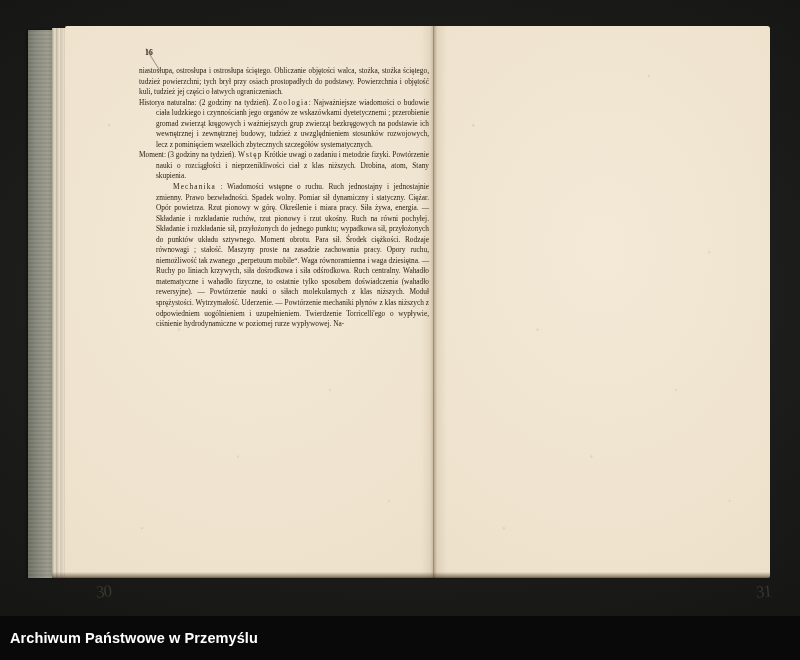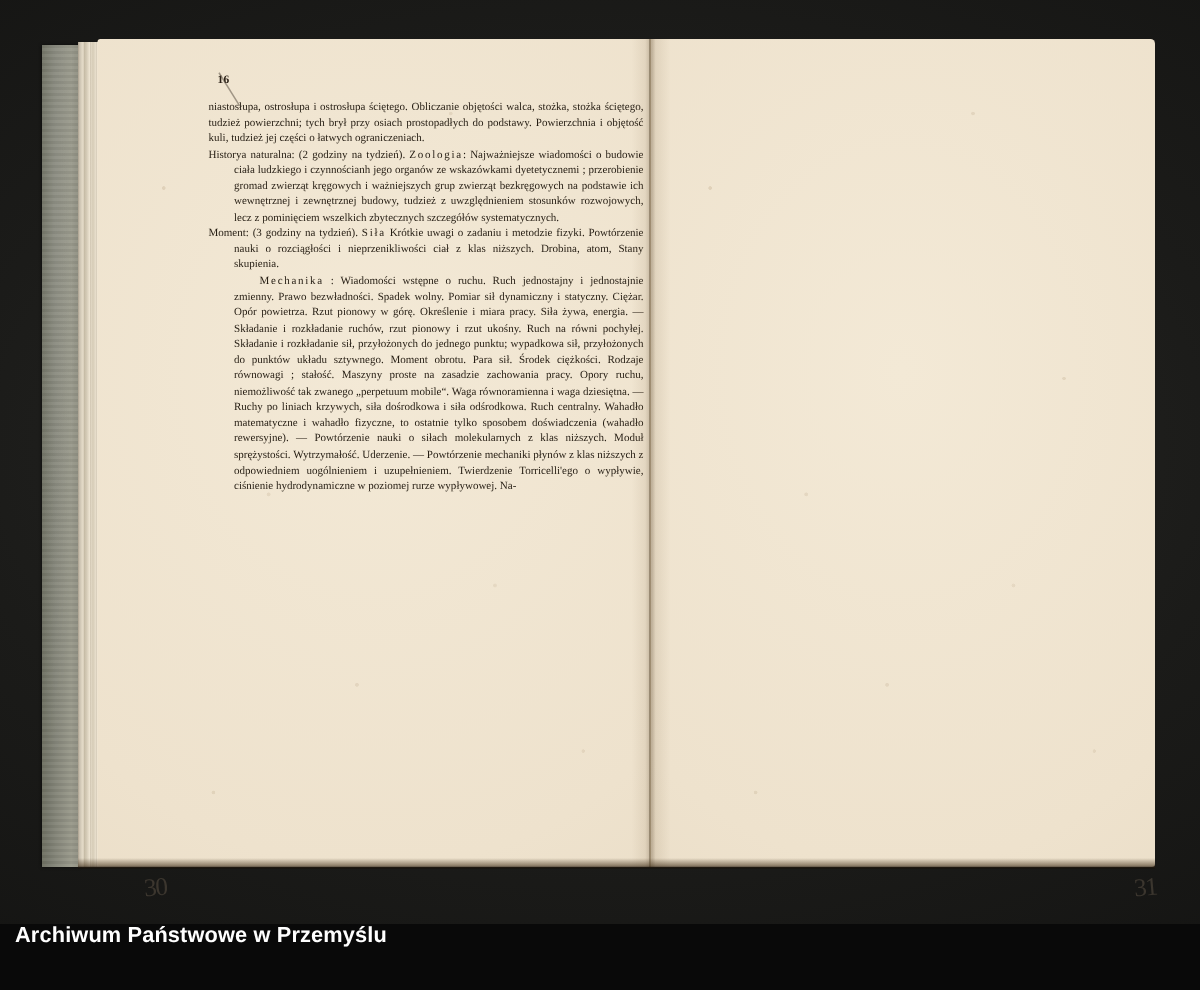--- a/index.html
+++ b/index.html
@@ -210,21 +210,21 @@
 
   
   .watermark-bar {
     position: absolute;
     left: 0;
     bottom: 0;
     width: 800px;
     height: 44px;
     background: #090909;
     display: flex;
-    align-items: flex-start;
+    align-items: center;
   }
   .watermark-text {
     margin-left: 10px;
     color: #ffffff;
     font-family: "Liberation Sans", sans-serif;
     font-size: 14.5px;
     font-weight: 700;
     letter-spacing: .1px;
   }
 </style>
@@ -244,21 +244,21 @@
 
       <div class="folio left">16</div>
       <div class="folio-stroke left"></div>
 
       <div class="page-body">
 
         <p class="para">niastosłupa, ostrosłupa i ostrosłupa ściętego. Obliczanie objętości walca, stożka, stożka ściętego, tudzież powierzchni; tych brył przy osiach prostopadłych do podstawy. Powierzchnia i objętość kuli, tudzież jej części o łatwych ograniczeniach.</p>
 
         <p class="hang"><span class="bold">Historya naturalna</span><span>: (2 godziny na tydzień).</span> <span class="letterspaced">Zoologia</span>: Najważniejsze wiadomości o budowie ciała ludzkiego i czynnościanh jego organów ze wskazówkami dyetetycznemi ; przerobienie gromad zwierząt kręgowych i ważniejszych grup zwierząt bezkręgowych na podstawie ich wewnętrznej i zewnętrznej budowy, tudzież z uwzględnieniem stosunków rozwojowych, lecz z pominięciem wszelkich zbytecznych szczegółów systematycznych.</p>
 
-        <p class="hang"><span class="bold">Moment</span><span>: (3 godziny na tydzień).</span> <span class="letterspaced">Siła</span> Krótkie uwagi o zadaniu i metodzie fizyki. Powtórzenie nauki o rozciągłości i nieprzenikliwości ciał z klas niższych. Drobina, atom, Stany skupienia.</p>
+        <p class="hang"><span class="bold">Moment</span><span>: (3 godziny na tydzień).</span> <span class="letterspaced">Wstęp</span> Krótkie uwagi o zadaniu i metodzie fizyki. Powtórzenie nauki o rozciągłości i nieprzenikliwości ciał z klas niższych. Drobina, atom, Stany skupienia.</p>
 
         <p class="indent"><span class="letterspaced">Mechanika</span> : Wiadomości wstępne o ruchu. Ruch jednostajny i jednostajnie zmienny. Prawo bezwładności. Spadek wolny. Pomiar sił dynamiczny i statyczny. Ciężar. Opór powietrza. Rzut pionowy w górę. Określenie i miara pracy. Siła żywa, energia. — Składanie i rozkładanie ruchów, rzut pionowy i rzut ukośny. Ruch na równi pochyłej. Składanie i rozkładanie sił, przyłożonych do jednego punktu; wypadkowa sił, przyłożonych do punktów układu sztywnego. Moment obrotu. Para sił. Środek ciężkości. Rodzaje równowagi ; stałość. Maszyny proste na zasadzie zachowania pracy. Opory ruchu, niemożliwość tak zwanego „perpetuum mobile“. Waga równoramienna i waga dziesiętna. — Ruchy po liniach krzywych, siła dośrodkowa i siła odśrodkowa. Ruch centralny. Wahadło matematyczne i wahadło fizyczne, to ostatnie tylko sposobem doświadczenia (wahadło rewersyjne). — Powtórzenie nauki o siłach molekularnych z klas niższych. Moduł sprężystości. Wytrzymałość. Uderzenie. — Powtórzenie mechaniki płynów z klas niższych z odpowiedniem uogólnieniem i uzupełnieniem. Twierdzenie Torricelli'ego o wypływie, ciśnienie hydrodynamiczne w poziomej rurze wypływowej. Na-</p>
 
       </div>
     </div>
 
     <div class="leaf right page-right">
 
       
       

